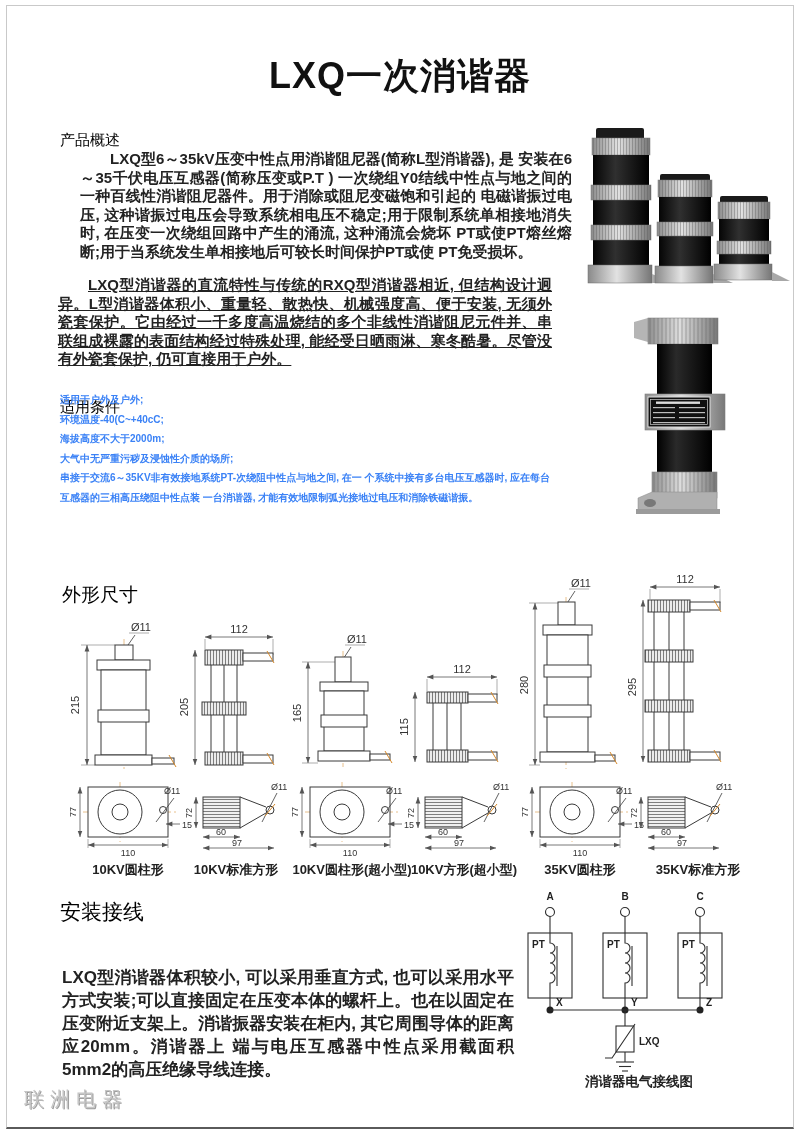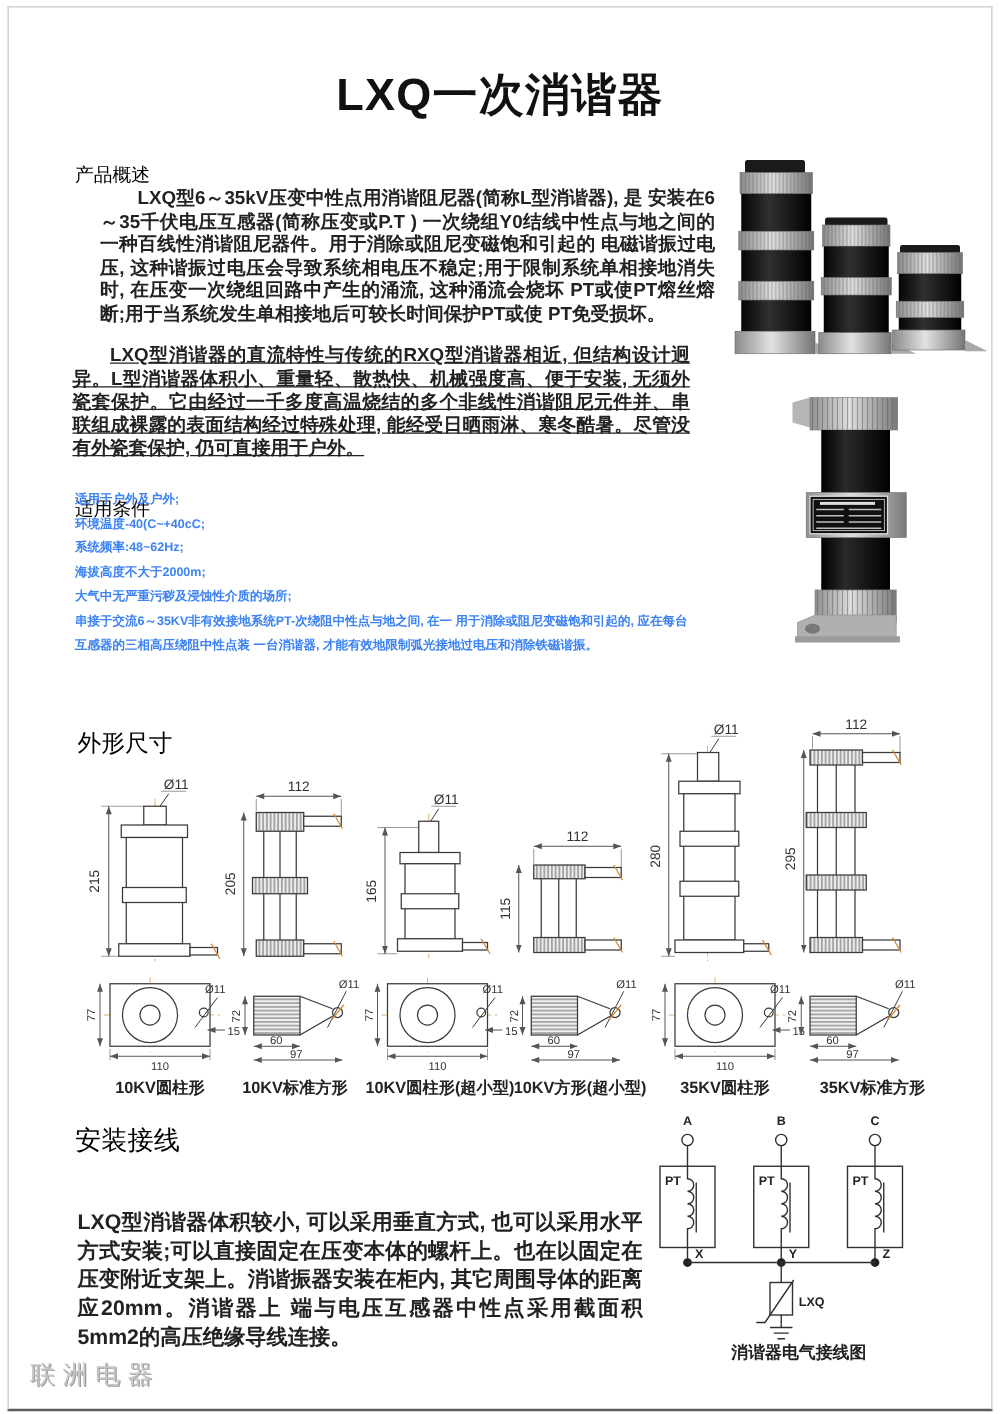--- a/index.html
+++ b/index.html
@@ -47,24 +47,23 @@
   <div class="title">LXQ一次消谐器</div>
 
   <div class="sec-h h-overview">产品概述</div>
   <div class="para p1">LXQ型6～35kV压变中性点用消谐阻尼器(简称L型消谐器), 是 安装在6～35千伏电压互感器(简称压变或P.T ) 一次绕组Y0结线中性点与地之间的一种百线性消谐阻尼器件。用于消除或阻尼变磁饱和引起的 电磁谐振过电压, 这种谐振过电压会导致系统相电压不稳定;用于限制系统单相接地消失时, 在压变一次绕组回路中产生的涌流, 这种涌流会烧坏 PT或使PT熔丝熔断;用于当系统发生单相接地后可较长时间保护PT或使 PT免受损坏。</div>
   <div class="para p2">LXQ型消谐器的直流特性与传统的RXQ型消谐器相近, 但结构设计迥 异。L型消谐器体积小、重量轻、散热快、机械强度高、便于安装, 无须外瓷套保护。它由经过一千多度高温烧结的多个非线性消谐阻尼元件并、串联组成裸露的表面结构经过特殊处理, 能经受日晒雨淋、寒冬酷暑。尽管没有外瓷套保护, 仍可直接用于户外。</div>
 
   <div class="sec-h h-conditions">适用条件</div>
   <div class="cond-list">
     <div class="ci">适用于户外及户外;</div>
     <div class="ci">环境温度-40(C~+40cC;</div>
-    <div class="ci">系统频率:48~62Hz;</div>
     <div class="ci">海拔高度不大于2000m;</div>
     <div class="ci">大气中无严重污秽及浸蚀性介质的场所;</div>
-    <div class="ci">串接于交流6～35KV非有效接地系统PT-次绕阻中性点与地之间, 在一 用于消除或阻尼变磁饱和引起的, 应在每台互感器的三相高压绕阻中性点装 一台消谐器, 才能有效地限制弧光接地过电压和消除铁磁谐振。</div>
+    <div class="ci">串接于交流6～35KV非有效接地系统PT-次绕阻中性点与地之间, 在一 个系统中接有多台电压互感器时, 应在每台互感器的三相高压绕阻中性点装 一台消谐器, 才能有效地限制弧光接地过电压和消除铁磁谐振。</div>
   </div>
 
   <svg style="left:562px;top:122px;" width="232" height="172" viewBox="0 0 232 172">
     <defs>
       <linearGradient id="p1met" x1="0" y1="0" x2="1" y2="0">
         <stop offset="0" stop-color="#8a8a8a"></stop>
           <stop offset="0.45" stop-color="#e2e2e2"></stop>
           <stop offset="1" stop-color="#757575"></stop>
       </linearGradient>
       <linearGradient id="p1body" x1="0" y1="0" x2="1" y2="0">

